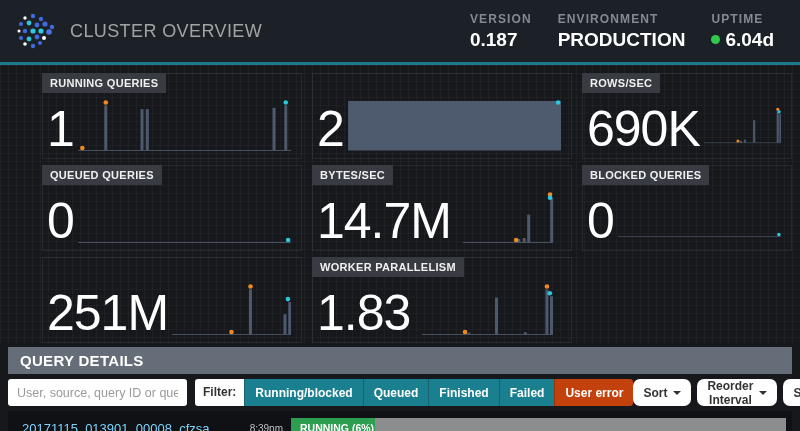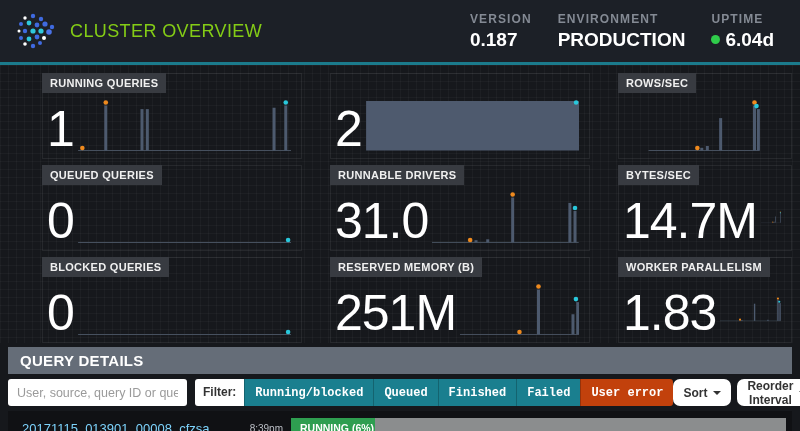--- a/index.html
+++ b/index.html
@@ -3,54 +3,54 @@
 <meta charset="utf-8">
 <style>
   html,body{margin:0;padding:0;background:#000;}
   .app{width:800px;height:431px;overflow:hidden;background:#16181c;
        font-family:"Liberation Sans",sans-serif;position:relative;}
 
   
   .hdr{height:62px;background:#1c2027;display:flex;align-items:center;
        padding:0 26px 0 14px;box-sizing:border-box;}
   .logo{width:46px;height:40px;margin-right:10px;flex:none;}
-  .title{font-size:18px;color:#84cc16;font-weight:500;letter-spacing:.4px;margin:0;}
+  .title{font-size:18px;color:#a3a3a3;font-weight:500;letter-spacing:.4px;margin:0;}
   .hstats{margin-left:auto;display:flex;gap:26px;}
   .stat{display:flex;flex-direction:column;align-items:flex-start;}
   .stat .lab{font-size:12px;color:#848a94;font-weight:700;letter-spacing:1.1px;margin-bottom:3px;}
   .stat .val{font-size:19px;color:#fff;font-weight:700;display:flex;align-items:center;}
   .updot{width:9px;height:9px;border-radius:50%;background:#2fcc4b;display:inline-block;margin-right:5px;}
 
   .divider{height:3px;background:#1b7b8c;}
 
   
   .dash{height:278px;padding:8px 8px 0;box-sizing:border-box;
     background-image:linear-gradient(rgba(255,255,255,.032) 1px,transparent 1px),
       linear-gradient(90deg,rgba(255,255,255,.032) 1px,transparent 1px);
     background-size:8px 8px;}
-  .grid{display:grid;grid-template-columns:260px 260px 1fr;grid-template-rows:repeat(3,86px);gap:6px 28px;padding-left:34px;}
+  .grid{display:grid;grid-template-columns:260px 260px 1fr;grid-template-rows:repeat(3,86px);gap:6px 10px;padding-left:34px;}
   .card{position:relative;border:1px solid rgba(255,255,255,.07);box-sizing:border-box;}
   .chip{position:absolute;top:-1px;left:-1px;background:#383b41;color:#f0f0f0;font-size:11px;
         font-weight:700;padding:4px 8px;letter-spacing:.3px;white-space:nowrap;z-index:2;}
   .card-inner{position:absolute;inset:0;display:flex;align-items:flex-end;padding:0 10px 6px 4px;box-sizing:border-box;}
   .value{font-size:50px;line-height:.92;color:#fff;font-weight:400;letter-spacing:-1px;flex:none;}
   .spark{flex:1;height:54px;min-width:0;margin-left:4px;display:block;}
 
   
   .qd{margin:0 8px;}
   .qd-title{height:27px;line-height:27px;background:#656d78;color:#fff;font-weight:700;
             font-size:15px;padding-left:12px;letter-spacing:.3px;margin-top:4px;}
   .toolbar{display:flex;align-items:center;margin-top:5px;height:27px;}
   .search{width:268px;height:27px;box-sizing:border-box;border:none;border-radius:3px;
           padding:0 9px;font-size:12.5px;color:#333;font-family:inherit;background:#fff;}
   .search::placeholder{color:#9a9a9a;}
   .fgroup{display:flex;margin-left:8px;border-radius:3px;overflow:hidden;height:27px;flex:none;}
   .flabel{background:#fff;color:#333;font-size:12px;font-weight:700;padding:0 8px;line-height:27px;}
   .fbtn{background:#1a7f8f;border:none;border-left:1px solid rgba(0,0,0,.22);color:#fff;
-        font-size:12px;font-weight:700;padding:0 10px;font-family:Liberation Mono, monospace;cursor:pointer;height:27px;}
+        font-size:12px;font-weight:700;padding:0 10px;font-family:Liberation Sans, sans-serif;cursor:pointer;height:27px;}
   .fbtn.active{background:#c2410c;}
   .ddgroup{display:flex;gap:6px;margin-left:auto;}
   .ddbtn{background:#fff;border:none;border-radius:7px;color:#333;font-size:12px;font-weight:700;
          padding:0 10px;height:27px;font-family:inherit;display:flex;align-items:center;gap:6px;cursor:pointer;}
   .caret{width:0;height:0;border-left:4px solid transparent;border-right:4px solid transparent;
          border-top:4px solid #333;display:inline-block;}
 
   
   .qrow{margin:5px 8px 0;height:34px;background:#101114;display:flex;align-items:center;padding-left:14px;}
   .qid{color:#7dd3fc;font-size:13px;width:206px;text-decoration:none;flex:none;}
@@ -130,20 +130,21 @@
             <span class="value">2</span>
             <svg class="spark" viewBox="0 0 213 54">
               <rect x="0" y="3" width="213" height="49.5" fill="#4e5a6e"></rect>
               <circle cx="210" cy="4.5" r="2.3" fill="#29c8dc"></circle>
             </svg>
           </div>
         </div>
         <div class="card">
           <span class="chip">ROWS/SEC</span>
           <div class="card-inner">
+            <span class="value">690K</span>
             <svg class="spark" viewBox="0 0 111 54">
               <line x1="0" y1="52.5" x2="111" y2="52.5" stroke="#46505e" stroke-width="1"></line>
               <rect x="51.78" y="49.8" width="3" height="2.700000000000003" fill="#4d5a6e"></rect>
               <rect x="57.330000000000005" y="48" width="3" height="4.5" fill="#4d5a6e"></rect>
               <rect x="70.65" y="20.1" width="3" height="32.4" fill="#4d5a6e"></rect>
               <rect x="104.505" y="7.5" width="3" height="45" fill="#4d5a6e"></rect>
               <rect x="108.39" y="11.100000000000001" width="3" height="41.4" fill="#4d5a6e"></rect>
               <circle cx="48.84" cy="50" r="2.3" fill="#ef8a1e"></circle>
               <circle cx="106.005" cy="4.5" r="2.3" fill="#ef8a1e"></circle>
               <circle cx="108" cy="8.100000000000001" r="2.3" fill="#29c8dc"></circle>
@@ -154,37 +155,20 @@
           <span class="chip">QUEUED QUERIES</span>
           <div class="card-inner">
             <span class="value">0</span>
             <svg class="spark" viewBox="0 0 213 54">
               <line x1="0" y1="52.5" x2="213" y2="52.5" stroke="#46505e" stroke-width="1"></line>
               <circle cx="210" cy="50" r="2.3" fill="#29c8dc"></circle>
             </svg>
           </div>
         </div>
         <div class="card">
-          <span class="chip">RUNNABLE DRIVERS</span>
-          <div class="card-inner">
-            <span class="value">31.0</span>
-            <svg class="spark" viewBox="0 0 147 54">
-              <line x1="0" y1="52.5" x2="147" y2="52.5" stroke="#46505e" stroke-width="1"></line>
-              <rect x="42.6" y="50.25" width="3" height="2.25" fill="#4d5a6e"></rect>
-              <rect x="54.36" y="49.35" width="3" height="3.1499999999999986" fill="#4d5a6e"></rect>
-              <rect x="79.35000000000001" y="7.5" width="3" height="45" fill="#4d5a6e"></rect>
-              <rect x="136.67999999999998" y="12.899999999999999" width="3" height="39.6" fill="#4d5a6e"></rect>
-              <rect x="141.825" y="21.000000000000004" width="3" height="31.499999999999996" fill="#4d5a6e"></rect>
-              <circle cx="38.22" cy="50" r="2.3" fill="#ef8a1e"></circle>
-              <circle cx="80.85000000000001" cy="4.5" r="2.3" fill="#ef8a1e"></circle>
-              <circle cx="143.325" cy="18.000000000000004" r="2.3" fill="#29c8dc"></circle>
-            </svg>
-          </div>
-        </div>
-        <div class="card">
           <span class="chip">BYTES/SEC</span>
           <div class="card-inner">
             <span class="value">14.7M</span>
             <svg class="spark" viewBox="0 0 90 54">
               <line x1="0" y1="52.5" x2="90" y2="52.5" stroke="#46505e" stroke-width="1"></line>
               <rect x="54.3" y="48.9" width="3" height="3.6000000000000014" fill="#4d5a6e"></rect>
               <rect x="59.7" y="48" width="3" height="4.5" fill="#4d5a6e"></rect>
               <rect x="64.2" y="24.6" width="3" height="27.9" fill="#4d5a6e"></rect>
               <rect x="87.15" y="7.5" width="3" height="45" fill="#4d5a6e"></rect>
               <circle cx="53.099999999999994" cy="50" r="2.3" fill="#ef8a1e"></circle>
@@ -197,21 +181,20 @@
           <span class="chip">BLOCKED QUERIES</span>
           <div class="card-inner">
             <span class="value">0</span>
             <svg class="spark" viewBox="0 0 213 54">
               <line x1="0" y1="52.5" x2="213" y2="52.5" stroke="#46505e" stroke-width="1"></line>
               <circle cx="210" cy="50" r="2.3" fill="#29c8dc"></circle>
             </svg>
           </div>
         </div>
         <div class="card">
-          <span class="chip">RESERVED MEMORY (B)</span>
           <div class="card-inner">
             <span class="value">251M</span>
             <svg class="spark" viewBox="0 0 119 54">
               <line x1="0" y1="52.5" x2="119" y2="52.5" stroke="#46505e" stroke-width="1"></line>
               <rect x="77.04" y="7.5" width="3" height="45" fill="#4d5a6e"></rect>
               <rect x="111.55" y="32.25" width="3" height="20.25" fill="#4d5a6e"></rect>
               <rect x="116.31" y="20.1" width="3" height="32.4" fill="#4d5a6e"></rect>
               <circle cx="59.5" cy="50" r="2.3" fill="#ef8a1e"></circle>
               <circle cx="78.54" cy="4.5" r="2.3" fill="#ef8a1e"></circle>
               <circle cx="116" cy="17.1" r="2.3" fill="#29c8dc"></circle>

